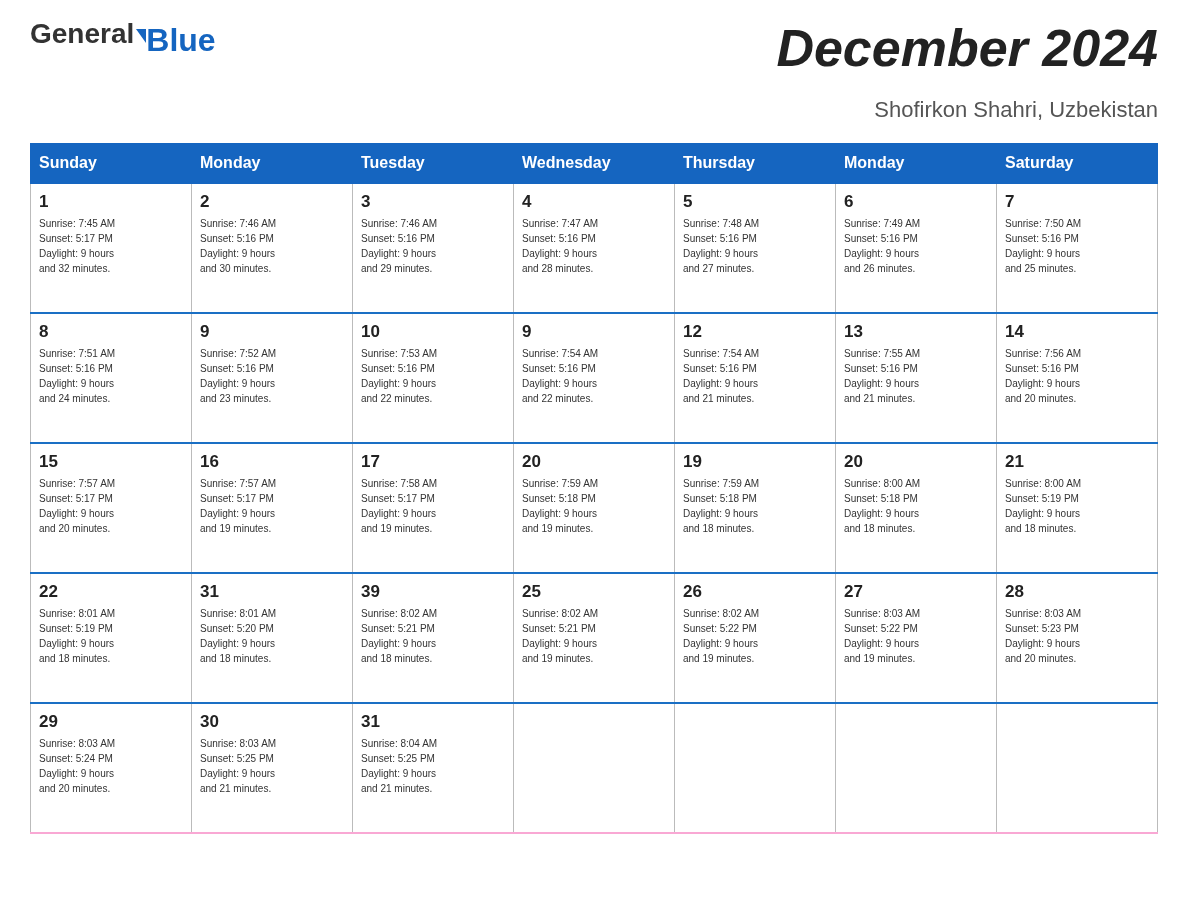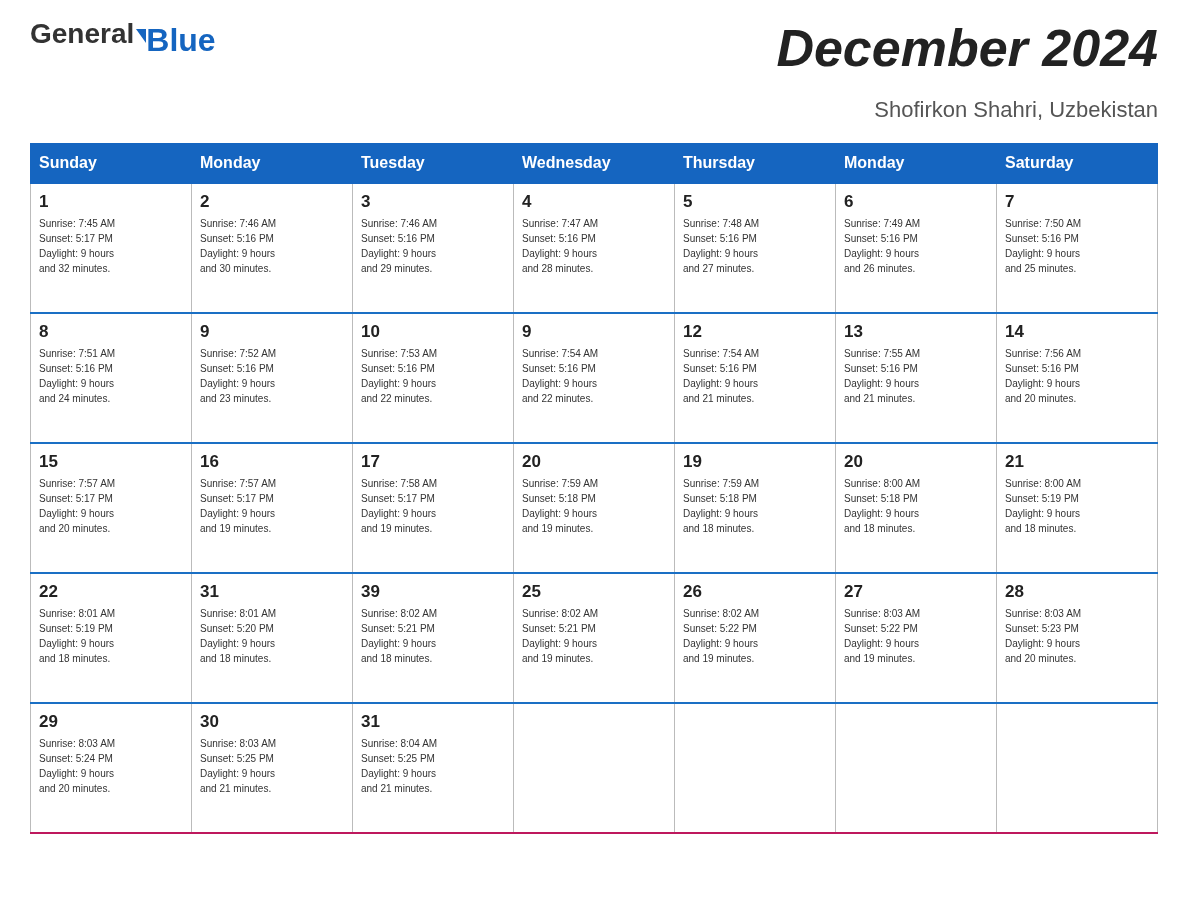--- a/index.html
+++ b/index.html
@@ -72,21 +72,21 @@
       border: 1px solid #1565C0;
     }
     .calendar td {
       border: 1px solid #bbb;
       vertical-align: top;
       padding: 8px;
       height: 130px;
       background: #fff;
     }
     .calendar tr:last-child td {
-      border-bottom: 2px solid #be185d;
+      border-bottom: 2px solid #f9a8d4;
     }
     .calendar tbody tr:first-child td {
       border-top: 2px solid #1565C0;
     }
     .calendar tbody tr td {
       border-top: 1px solid #ccc;
     }
     .day-num {
       font-size: 17px;
       font-weight: bold;

